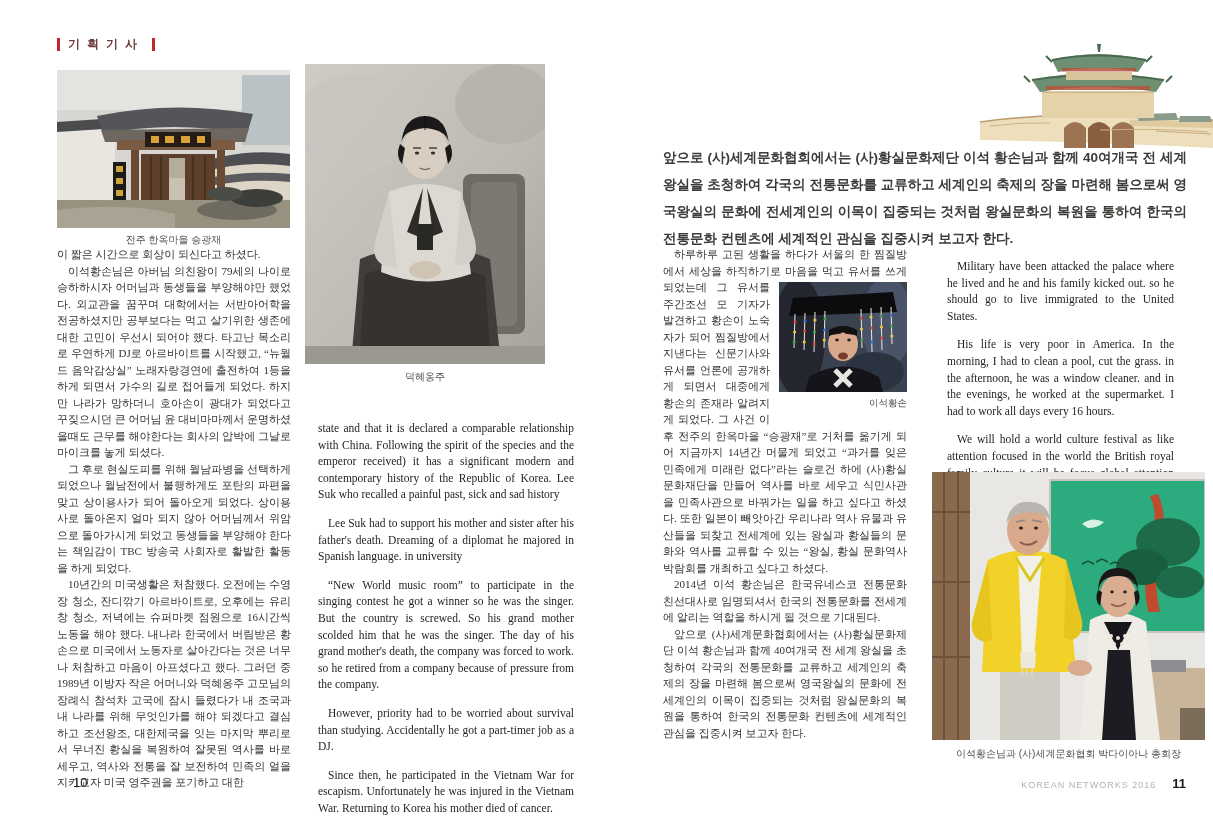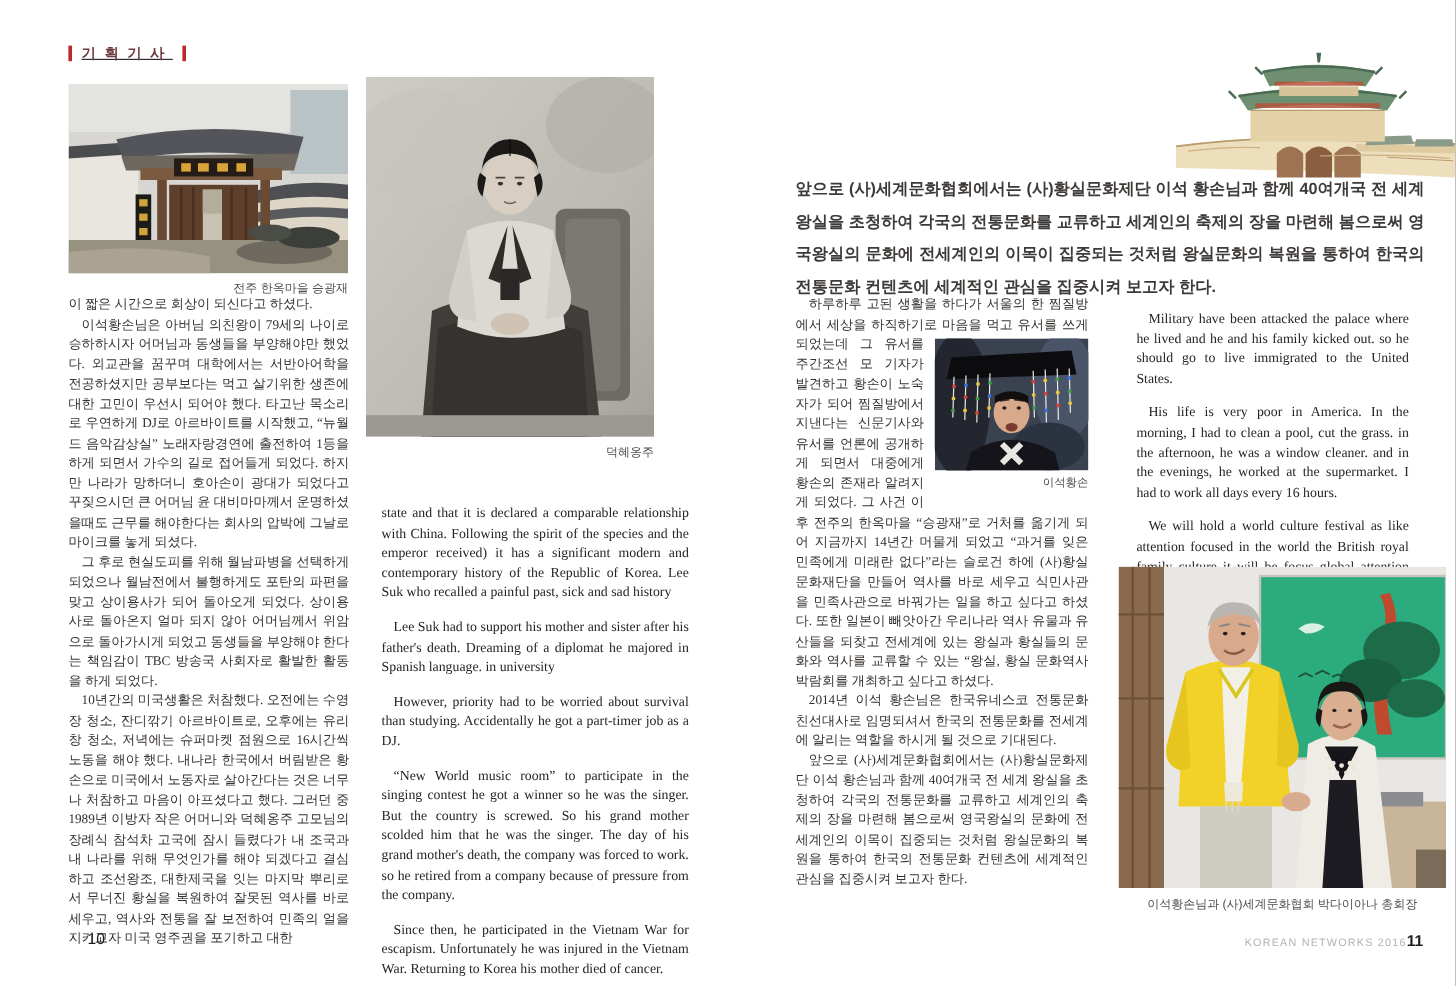--- a/index.html
+++ b/index.html
@@ -2,41 +2,41 @@
 <html><head>
 <meta charset="utf-8">
 <style>
   html,body{margin:0;padding:0;background:#888;}
   .spread{position:relative;width:1213px;height:822px;background:#ffffff;overflow:hidden;
     font-family:"Liberation Serif","DejaVu Serif",serif;color:#2e2b29;margin:0 auto;}
   .abs{position:absolute;}
 
   
   .feature-header{left:57px;top:36px;display:flex;align-items:center;gap:8px;
-    font-family:"Liberation Sans","DejaVu Sans",sans-serif;text-decoration:underline;}
+    font-family:"Liberation Sans","DejaVu Sans",sans-serif;}
   .feature-header .bar{width:3px;height:13px;background:#c0272d;}
   .feature-header .label{font-size:12px;font-weight:bold;letter-spacing:7px;color:#6e3a3e;}
 
   
   .cap{font-family:"Liberation Sans","DejaVu Sans",sans-serif;font-size:10px;color:#4f4c49;text-align:center;}
-  .cap.r{text-align:right;}
+  .cap.r{text-align:center;}
 
   
   .kcol{font-size:11px;line-height:16.5px;text-align:justify;color:#35312e;}
   .kcol p{margin:0;text-indent:11px;}
   .kcol p.noind{text-indent:0;}
   .ecol{font-size:11.5px;line-height:16.6px;text-align:justify;color:#262422;}
   .ecol p{margin:12px;text-indent:10px;}
   .ecol p.noind{text-indent:0;}
 
   .intro{font-family:"Liberation Sans","DejaVu Sans",sans-serif;font-weight:bold;
     font-size:13.5px;line-height:27px;color:#3d3a38;text-align:justify;}
 
   .pagenum{font-family:"Liberation Sans","DejaVu Sans",sans-serif;font-size:13px;color:#1c1c1c;}
-  .footer-right{display:flex;align-items:baseline;justify-content:flex-end;
+  .footer-right{display:flex;align-items:baseline;gap:16px;justify-content:flex-end;
     font-family:"Liberation Sans","DejaVu Sans",sans-serif;}
   .brand{font-size:9px;letter-spacing:1px;color:#b4b2af;}
   .footer-right .pn{font-size:13px;font-weight:bold;color:#1c1c1c;}
 
   figure,svg{display:block;}
   .photo{overflow:hidden;}
 
   
   .royalfig{float:right;width:128px;margin:3px 0 2px 9px;display:block;}
   .royalfig .figcap{display:block;text-align:right;margin-top:3px;
@@ -134,22 +134,22 @@
       <ellipse cx="128" cy="89" rx="2.2" ry="1.6" fill="#33302c"></ellipse>
       <path d="M115 104 Q120 107 125 104" stroke="#6b635a" stroke-width="1.2" fill="none"></path>
       <rect x="0" y="282" width="240" height="18" fill="#9b9892"></rect>
     </svg>
   </div>
   <div class="abs cap r" style="left:305px;top:370px;width:240px;">덕혜옹주</div>
 
   <div class="abs ecol" style="left:306px;top:408px;width:280px;">
     <p class="noind">state and that it is declared a comparable relationship with China. Following the spirit of the species and the emperor received) it has a significant modern and contemporary history of the Republic of Korea. Lee Suk who recalled a painful past, sick and sad history</p>
     <p>Lee Suk had to support his mother and sister after his father's death.  Dreaming of a diplomat he majored in Spanish language. in university</p>
+    <p>“New World music room” to participate in the singing contest he got a winner so he was the singer. But the country is screwed. So his grand mother  scolded him that he was the singer. The day of his grand mother's  death, the company was forced to work. so he retired from a company because of pressure from the company.</p>
     <p>However, priority had to be worried about survival than studying. Accidentally he got a part-timer job as a DJ.</p>
-    <p>“New World music room” to participate in the singing contest he got a winner so he was the singer. But the country is screwed. So his grand mother  scolded him that he was the singer. The day of his grand mother's  death, the company was forced to work. so he retired from a company because of pressure from the company.</p>
     <p>Since then, he participated in the Vietnam War for escapism. Unfortunately he was injured in the Vietnam War. Returning to Korea his mother died of cancer.</p>
     <p>He worked hard as TBC broadcast moderator, because I had to take care of his brother. It was Military Revolution in 26th October 1979.</p>
   </div>
 
   <div class="abs pagenum" style="left:73px;top:775px;">10</div>
 
   <div class="abs" style="left:980px;top:36px;width:233px;height:118px;">
     <svg width="233" height="118" viewBox="0 0 233 118">
       <path d="M0 86 Q60 78 110 80 L233 84 L233 112 Q120 106 0 104 Z" fill="#eedfbc"></path>
       <path d="M0 86 Q60 78 110 80 L233 84" stroke="#b99a6b" stroke-width="1.5" fill="none"></path>

